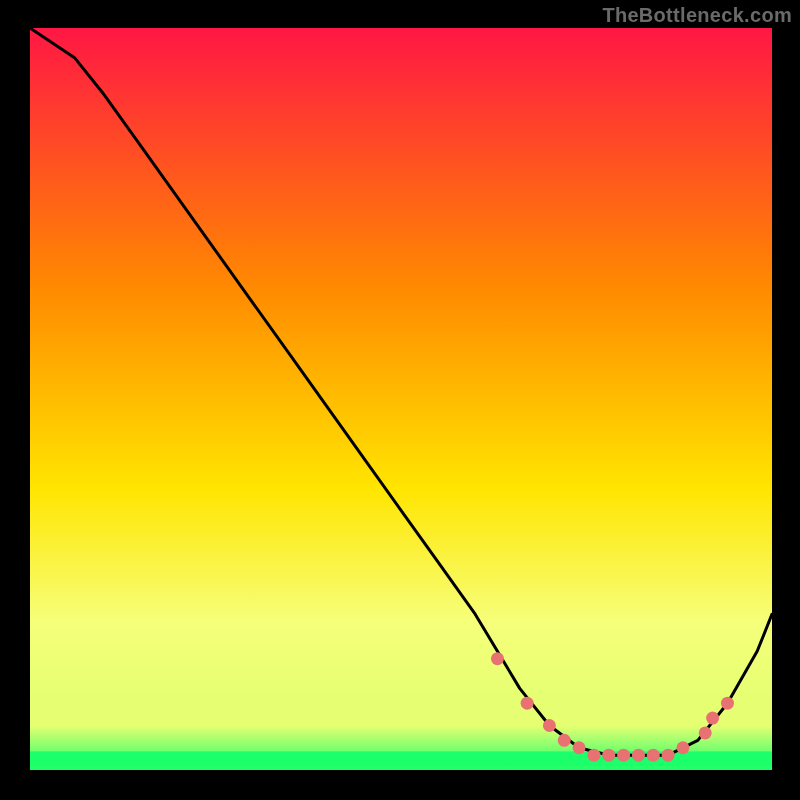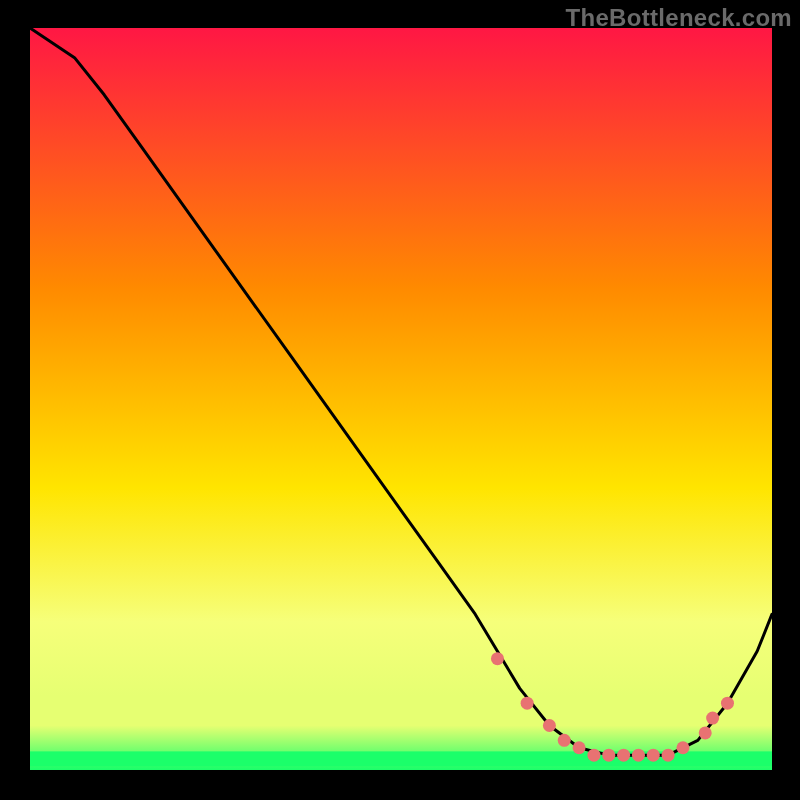--- a/index.html
+++ b/index.html
@@ -14,21 +14,21 @@
   .frame {
     position: relative;
     width: 800px;
     height: 800px;
     background: #000;
   }
   .watermark {
     position: absolute;
     top: 4px;
     right: 8px;
-    font-size: 24px;
+    font-size: 20px;
     font-weight: 600;
     color: #6a6a6a;
     letter-spacing: 0.3px;
     z-index: 20;
   }
   .plot-wrap {
     position: absolute;
     left: 30px;
     top: 28px;
     width: 742px;

